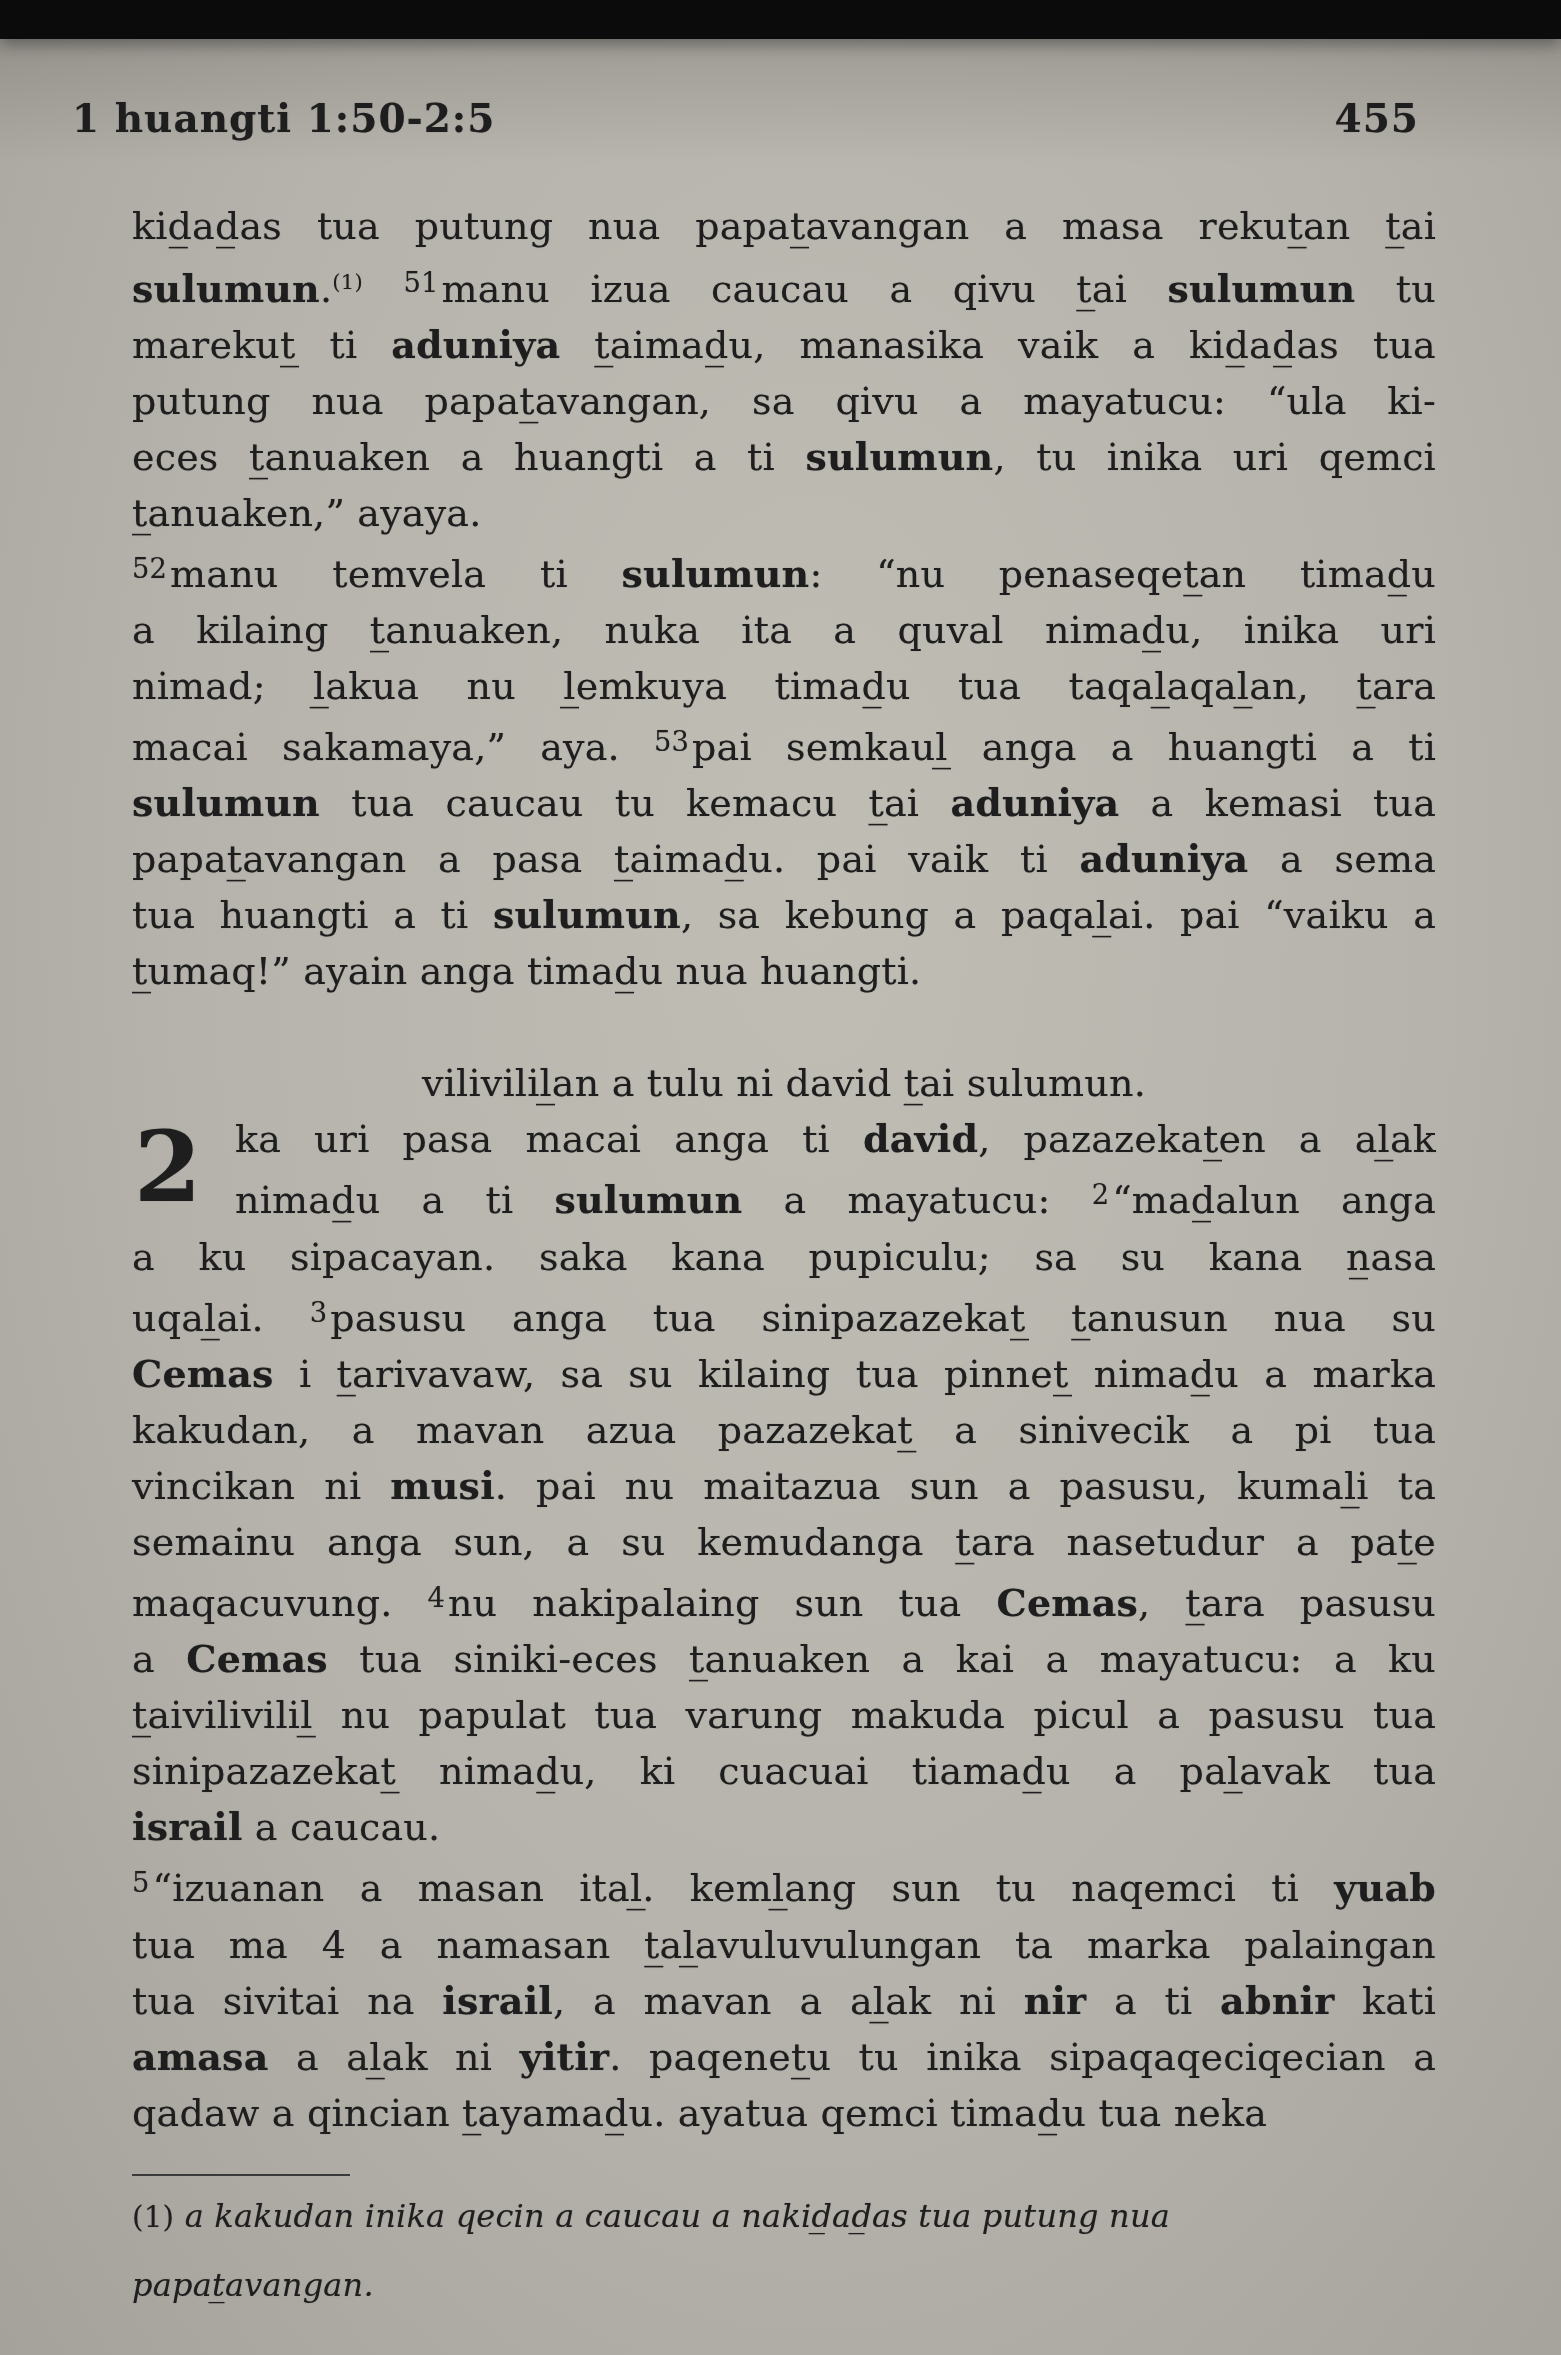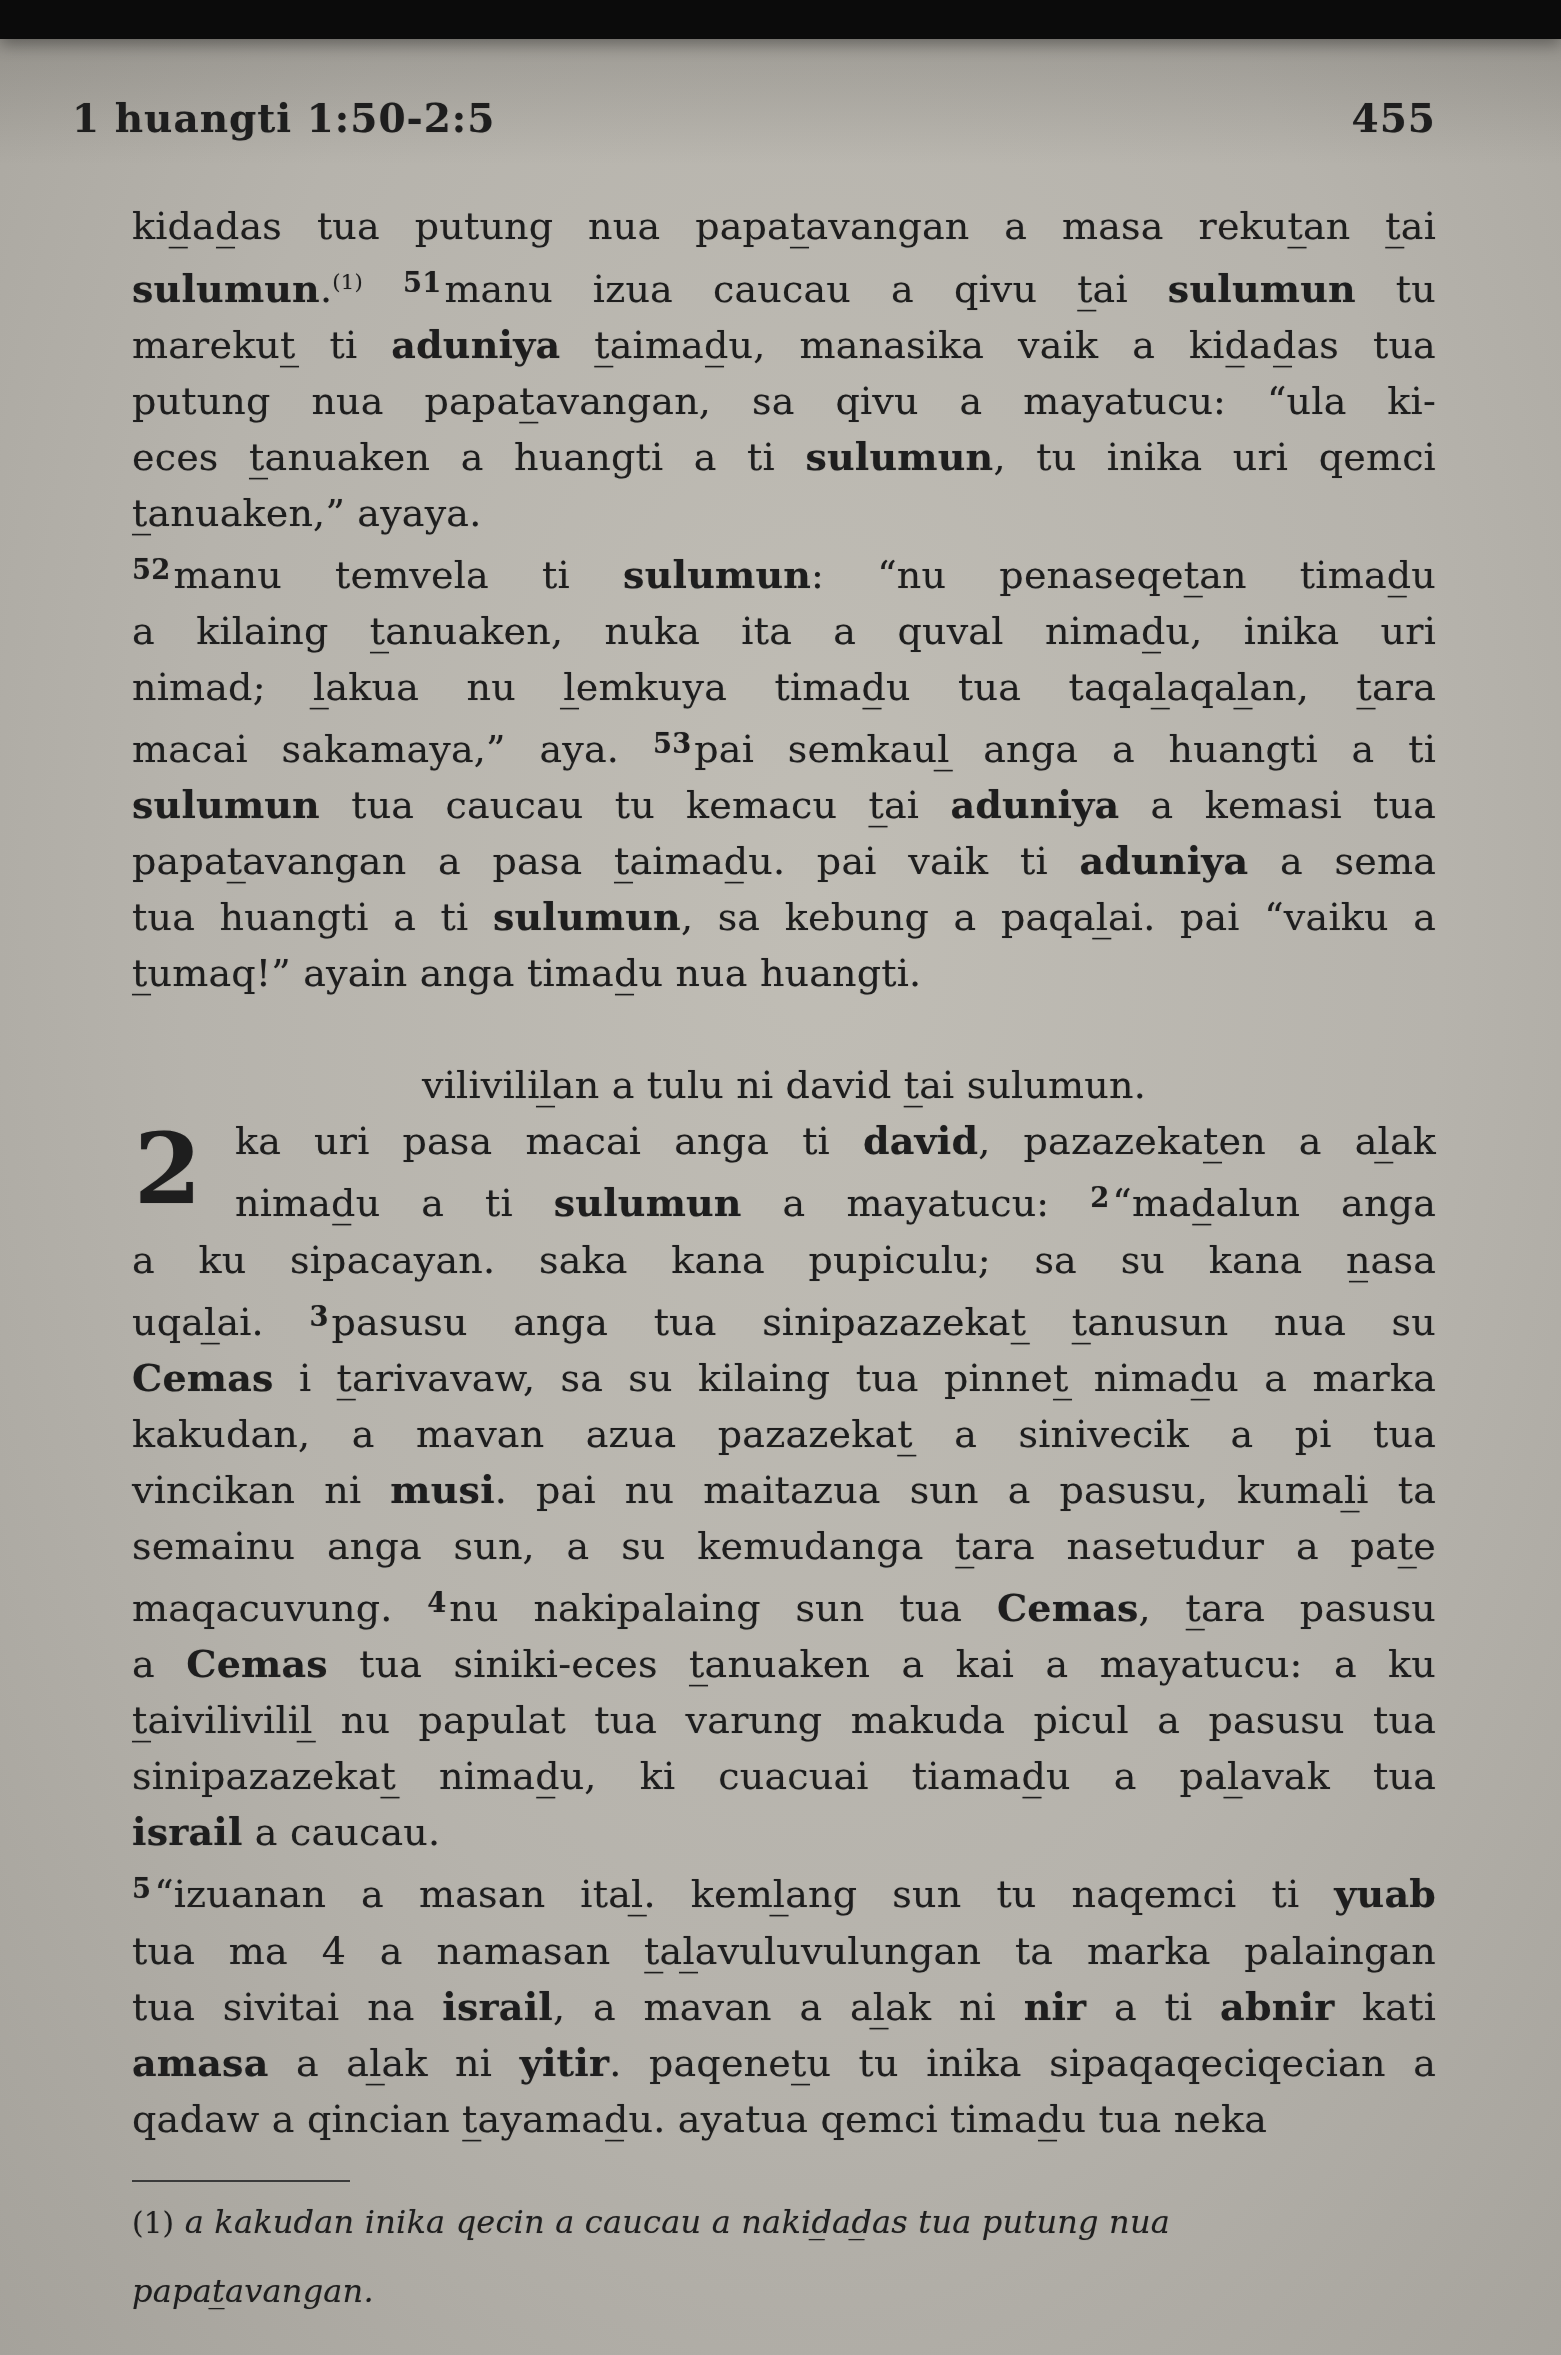--- a/index.html
+++ b/index.html
@@ -21,31 +21,31 @@
     background: var(--top-band, #0b0b0b);
     box-shadow: 0 5.8px 15.5px rgba(0,0,0,0.35);
   }
   .page { position: absolute; left: 132px; top: 39px; width: 1304px; }
   .header {
     position: relative; margin-top: 56px; height: 47px;
     font-weight: 700; font-size: 39px; line-height: 47px;
     text-shadow: 0 0 1px rgba(25,25,25,0.35);
   }
   .ref { display: block; text-align: left; transform: translateX(-60px); letter-spacing: 1px; }
-  .pageno { position: absolute; right: 0; top: 0; letter-spacing: 1px; }
+  .pageno { position: absolute; right: 17px; top: 0; letter-spacing: 1px; }
   .body {
     margin-top: 56px; font-size: 38px; line-height: 56px;
     letter-spacing: 0.2px;
     text-shadow: 0 0 1px rgba(25,25,25,0.35);
   }
   .line { text-align: justify; text-align-last: justify; }
   .line.last { text-align-last: left; }
   .line.indent { padding-left: 103px; }
   .b { font-weight: 700; }
-  .vnum { font-weight: 700; font-size: 0.72em; vertical-align: 0.34em; padding-right: 2.9px; }
+  .vnum { font-weight: 400; font-size: 0.72em; vertical-align: 0.34em; padding-right: 2.9px; }
   .supref { font-size: 0.56em; vertical-align: 0.6em; }
   .heading { font-weight: 400; text-align: center; margin-top: 56px; }
   .chapter { position: relative; }
   .dropcap {
     position: absolute; left: 1.9px; top: 1.9px;
     font-size: 97px; line-height: 109px; font-weight: 700;
   }
   .fnrule { margin-top: 33px; width: 218px; border-top: 2.9px solid #3a3a3a; }
   .footnote { margin-top: 6px; font-size: 32px; line-height: 68px; font-style: italic; }
   .fnline { text-align: left; }

